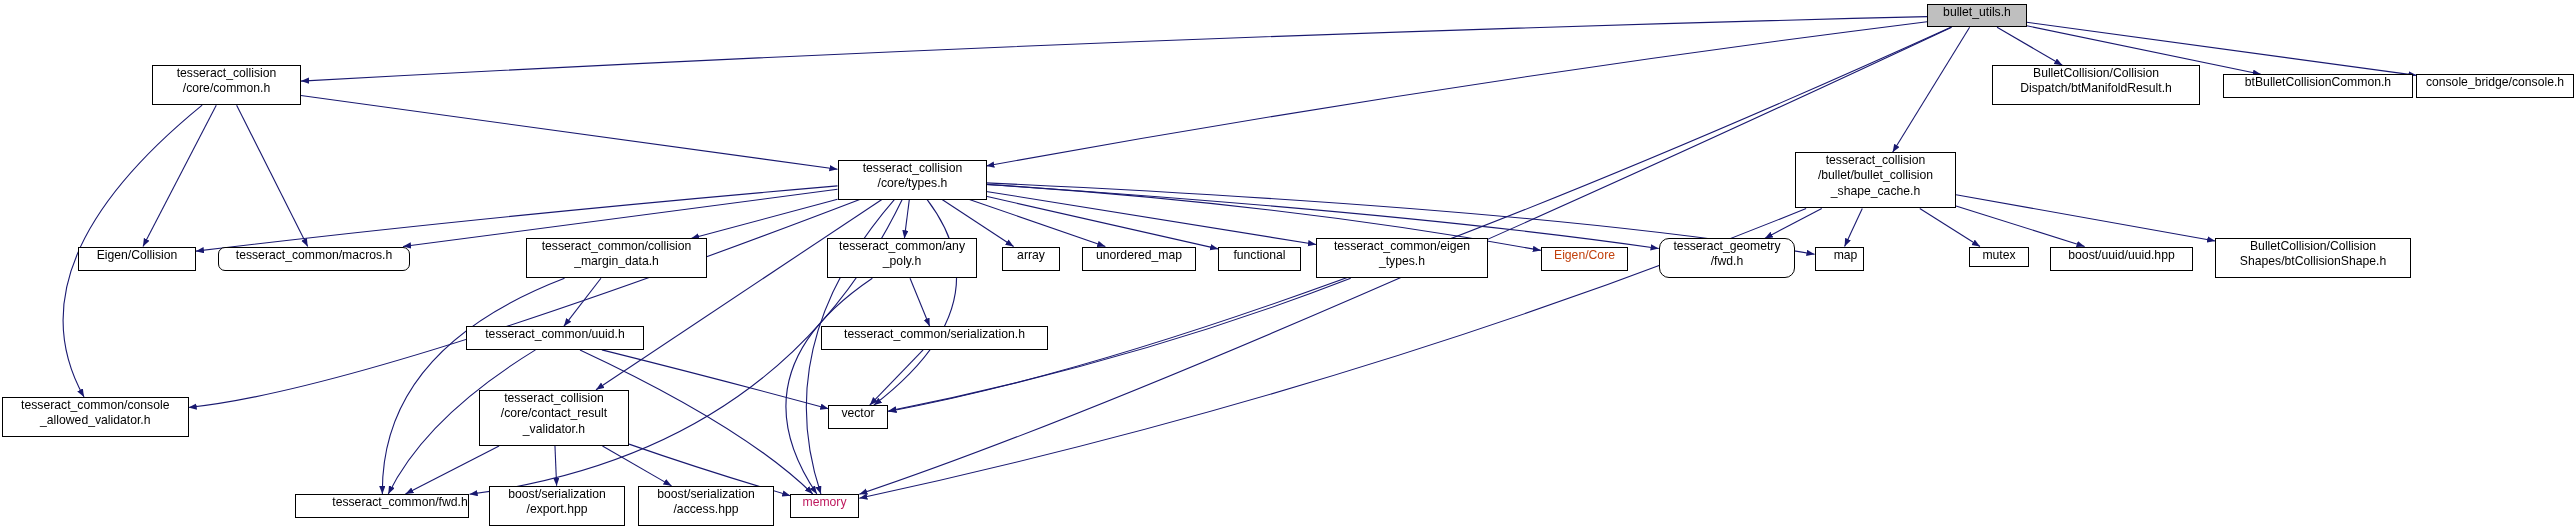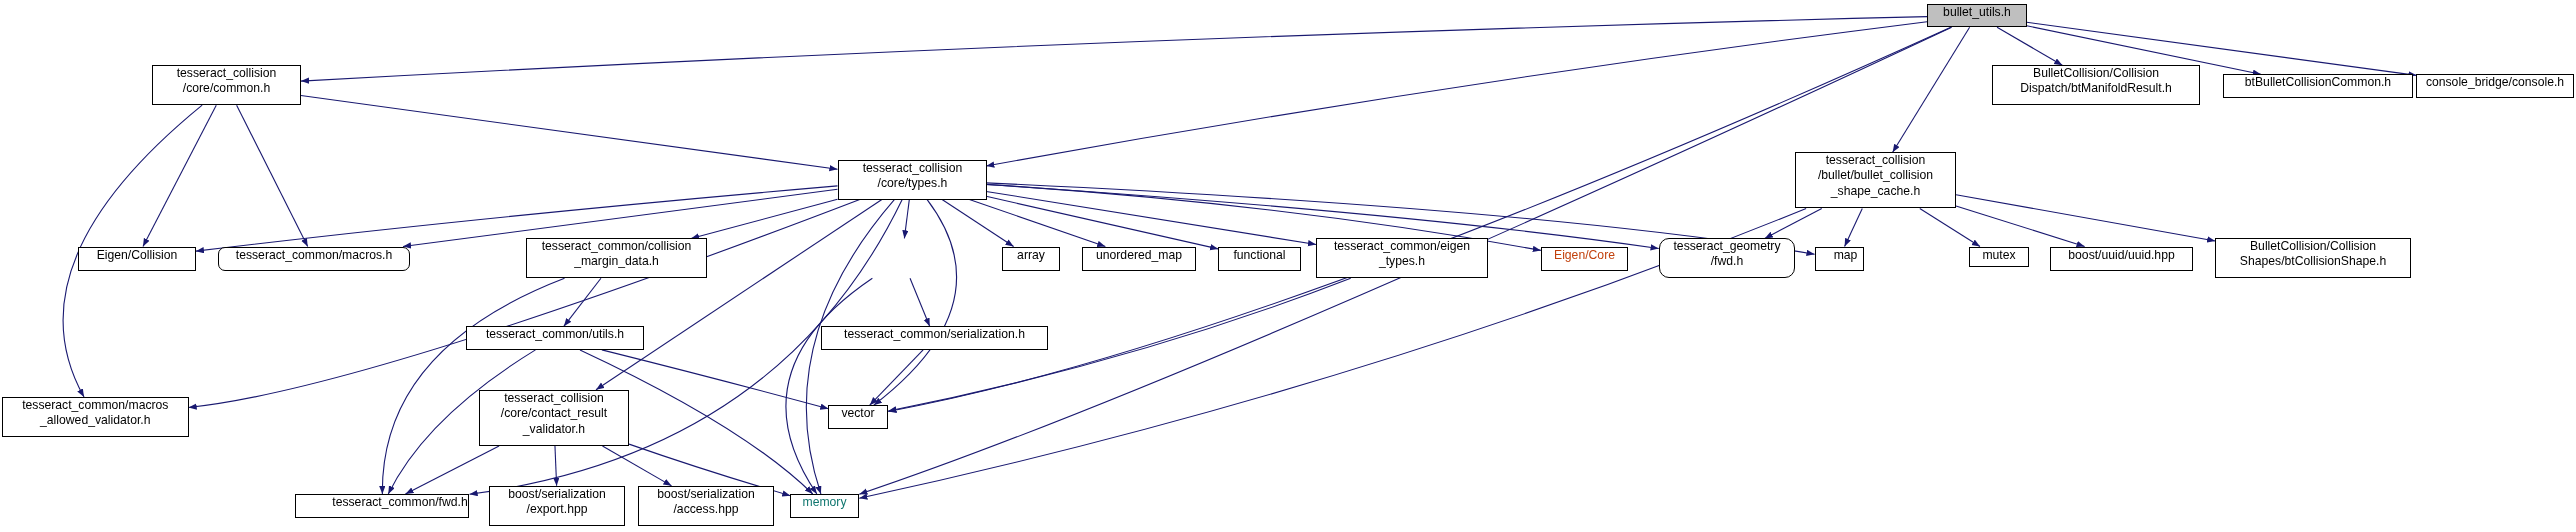--- a/index.html
+++ b/index.html
@@ -85,41 +85,43 @@
     <div class="node" style="left: 2416px; top: 74px; width: 158px; height: 23.6px; background: rgb(255, 255, 255); border-color: rgb(0, 0, 0); color: rgb(0, 0, 0);"><span>console_bridge/console.h</span></div>
     <div class="node" style="left: 838px; top: 160px; width: 149px; height: 40px; background: rgb(255, 255, 255); border-color: rgb(0, 0, 0); color: rgb(0, 0, 0);"><span>tesseract_collision
 /core/types.h</span></div>
     <div class="node" style="left: 1795px; top: 152px; width: 161px; height: 56px; background: rgb(255, 255, 255); border-color: rgb(0, 0, 0); color: rgb(0, 0, 0);"><span>tesseract_collision
 /bullet/bullet_collision
 _shape_cache.h</span></div>
     <div class="node" style="left: 78px; top: 247px; width: 118px; height: 23.6px; background: rgb(255, 255, 255); border-color: rgb(0, 0, 0); color: rgb(0, 0, 0);"><span>Eigen/Collision</span></div>
     <div class="node" style="left: 218px; top: 247px; width: 192px; height: 23.6px; background: rgb(255, 255, 255); border-color: rgb(0, 0, 0); color: rgb(0, 0, 0); border-radius: 7px;"><span>tesseract_common/macros.h</span></div>
     <div class="node" style="left: 526px; top: 238px; width: 181px; height: 40px; background: rgb(255, 255, 255); border-color: rgb(0, 0, 0); color: rgb(0, 0, 0);"><span>tesseract_common/collision
 _margin_data.h</span></div>
+    <div class="node" style="left: 827px; top: 238px; width: 150px; height: 40px; background: rgb(255, 255, 255); border-color: rgb(0, 0, 0); color: rgb(0, 0, 0);"><span>tesseract_common/any
+_poly.h</span></div>
     <div class="node" style="left: 1002px; top: 247px; width: 58px; height: 23.6px; background: rgb(255, 255, 255); border-color: rgb(0, 0, 0); color: rgb(0, 0, 0);"><span>array</span></div>
     <div class="node" style="left: 1082px; top: 247px; width: 114px; height: 23.6px; background: rgb(255, 255, 255); border-color: rgb(0, 0, 0); color: rgb(0, 0, 0);"><span>unordered_map</span></div>
     <div class="node" style="left: 1218px; top: 247px; width: 83px; height: 23.6px; background: rgb(255, 255, 255); border-color: rgb(0, 0, 0); color: rgb(0, 0, 0);"><span>functional</span></div>
     <div class="node" style="left: 1316px; top: 238px; width: 172px; height: 40px; background: rgb(255, 255, 255); border-color: rgb(0, 0, 0); color: rgb(0, 0, 0);"><span>tesseract_common/eigen
 _types.h</span></div>
     <div class="node" style="left: 1541px; top: 247px; width: 87px; height: 23.6px; background: rgb(255, 255, 255); border-color: rgb(0, 0, 0); color: #c2410c;"><span>Eigen/Core</span></div>
     <div class="node" style="left: 1659px; top: 238px; width: 136px; height: 40px; background: rgb(255, 255, 255); border-color: rgb(0, 0, 0); color: rgb(0, 0, 0); border-radius: 10px;"><span>tesseract_geometry
 /fwd.h</span></div>
     <div class="node" style="left: 1815px; top: 247px; width: 49px; height: 23.6px; background: rgb(255, 255, 255); border-color: rgb(0, 0, 0); color: rgb(0, 0, 0); padding-left: 12px;"><span>map</span></div>
     <div class="node" style="left: 1969px; top: 247px; width: 60px; height: 20px; background: rgb(255, 255, 255); border-color: rgb(0, 0, 0); color: rgb(0, 0, 0);"><span>mutex</span></div>
     <div class="node" style="left: 2050px; top: 247px; width: 143px; height: 23.6px; background: rgb(255, 255, 255); border-color: rgb(0, 0, 0); color: rgb(0, 0, 0);"><span>boost/uuid/uuid.hpp</span></div>
     <div class="node" style="left: 2215px; top: 238px; width: 196px; height: 40px; background: rgb(255, 255, 255); border-color: rgb(0, 0, 0); color: rgb(0, 0, 0);"><span>BulletCollision/Collision
 Shapes/btCollisionShape.h</span></div>
-    <div class="node" style="left: 466px; top: 326px; width: 178px; height: 23.6px; background: rgb(255, 255, 255); border-color: rgb(0, 0, 0); color: rgb(0, 0, 0);"><span>tesseract_common/utils.h</span></div>
+    <div class="node" style="left: 466px; top: 326px; width: 178px; height: 23.6px; background: rgb(255, 255, 255); border-color: rgb(0, 0, 0); color: rgb(0, 0, 0);"><span>tesseract_common/uuid.h</span></div>
     <div class="node" style="left: 821px; top: 326px; width: 227px; height: 23.6px; background: rgb(255, 255, 255); border-color: rgb(0, 0, 0); color: rgb(0, 0, 0);"><span>tesseract_common/serialization.h</span></div>
-    <div class="node" style="left: 1.8px; top: 397px; width: 187px; height: 40px; background: rgb(255, 255, 255); border-color: rgb(0, 0, 0); color: rgb(0, 0, 0);"><span>tesseract_common/macros
+    <div class="node" style="left: 1.8px; top: 397px; width: 187px; height: 40px; background: rgb(255, 255, 255); border-color: rgb(0, 0, 0); color: rgb(0, 0, 0);"><span>tesseract_common/console
 _allowed_validator.h</span></div>
     <div class="node" style="left: 479px; top: 390px; width: 150px; height: 56px; background: rgb(255, 255, 255); border-color: rgb(0, 0, 0); color: rgb(0, 0, 0);"><span>tesseract_collision
 /core/contact_result
 _validator.h</span></div>
     <div class="node" style="left: 828px; top: 405px; width: 60px; height: 23.6px; background: rgb(255, 255, 255); border-color: rgb(0, 0, 0); color: rgb(0, 0, 0);"><span>vector</span></div>
     <div class="node" style="left: 295px; top: 494px; width: 174px; height: 23.6px; background: rgb(255, 255, 255); border-color: rgb(0, 0, 0); color: rgb(0, 0, 0); padding-left: 36px;"><span>tesseract_common/fwd.h</span></div>
     <div class="node" style="left: 489px; top: 486px; width: 136px; height: 40px; background: rgb(255, 255, 255); border-color: rgb(0, 0, 0); color: rgb(0, 0, 0);"><span>boost/serialization
 /export.hpp</span></div>
     <div class="node" style="left: 638px; top: 486px; width: 136px; height: 40px; background: rgb(255, 255, 255); border-color: rgb(0, 0, 0); color: rgb(0, 0, 0);"><span>boost/serialization
 /access.hpp</span></div>
-    <div class="node" style="left: 790px; top: 494px; width: 69px; height: 23.6px; background: rgb(255, 255, 255); border-color: rgb(0, 0, 0); color: #0f766e;"><span>memory</span></div>
+    <div class="node" style="left: 790px; top: 494px; width: 69px; height: 23.6px; background: rgb(255, 255, 255); border-color: rgb(0, 0, 0); color: #be185d;"><span>memory</span></div>
   </div>
 
 
 </body></html>

